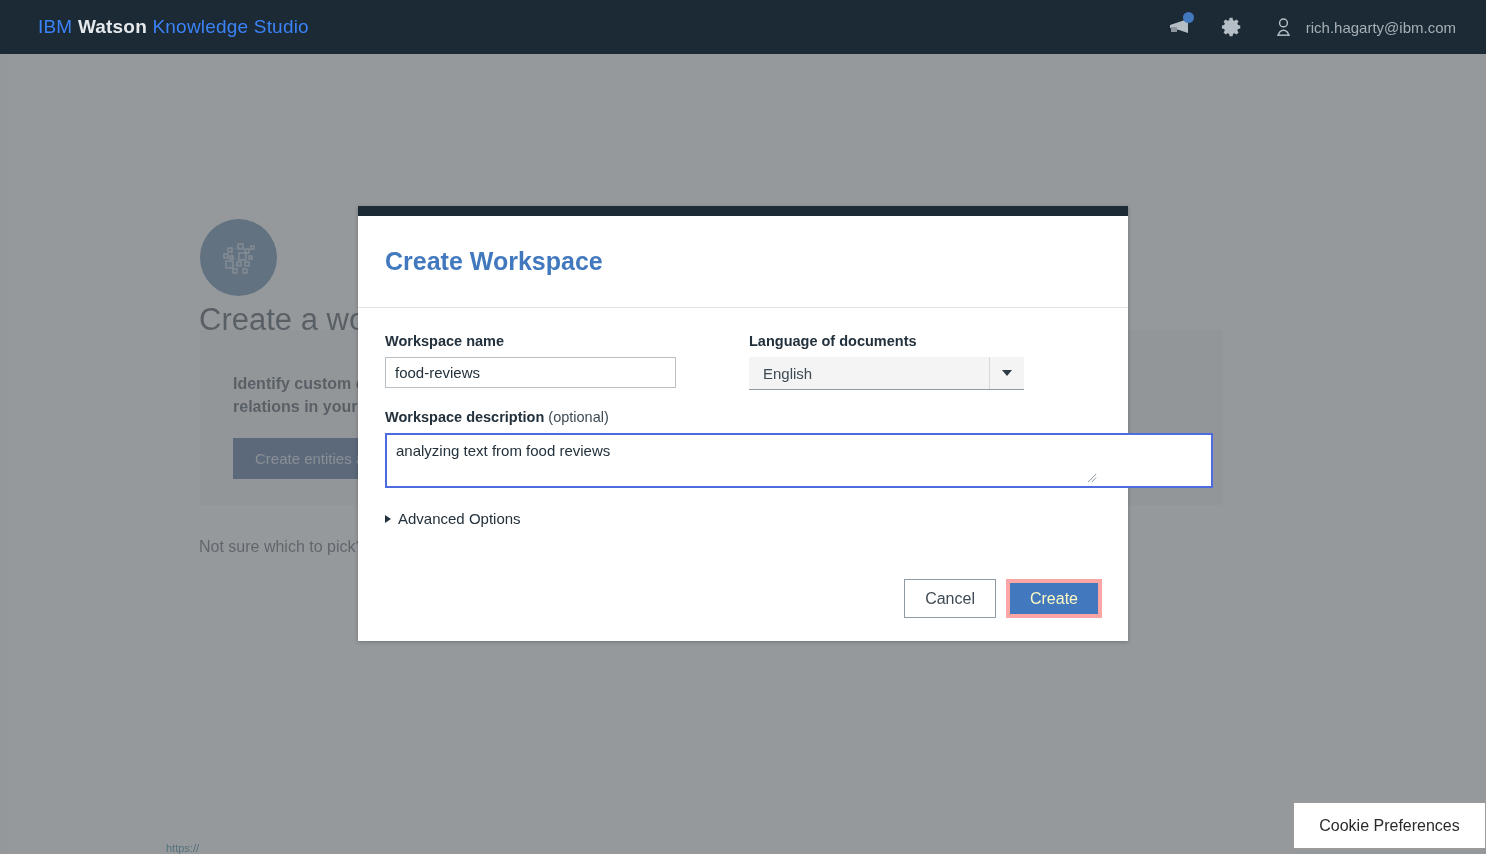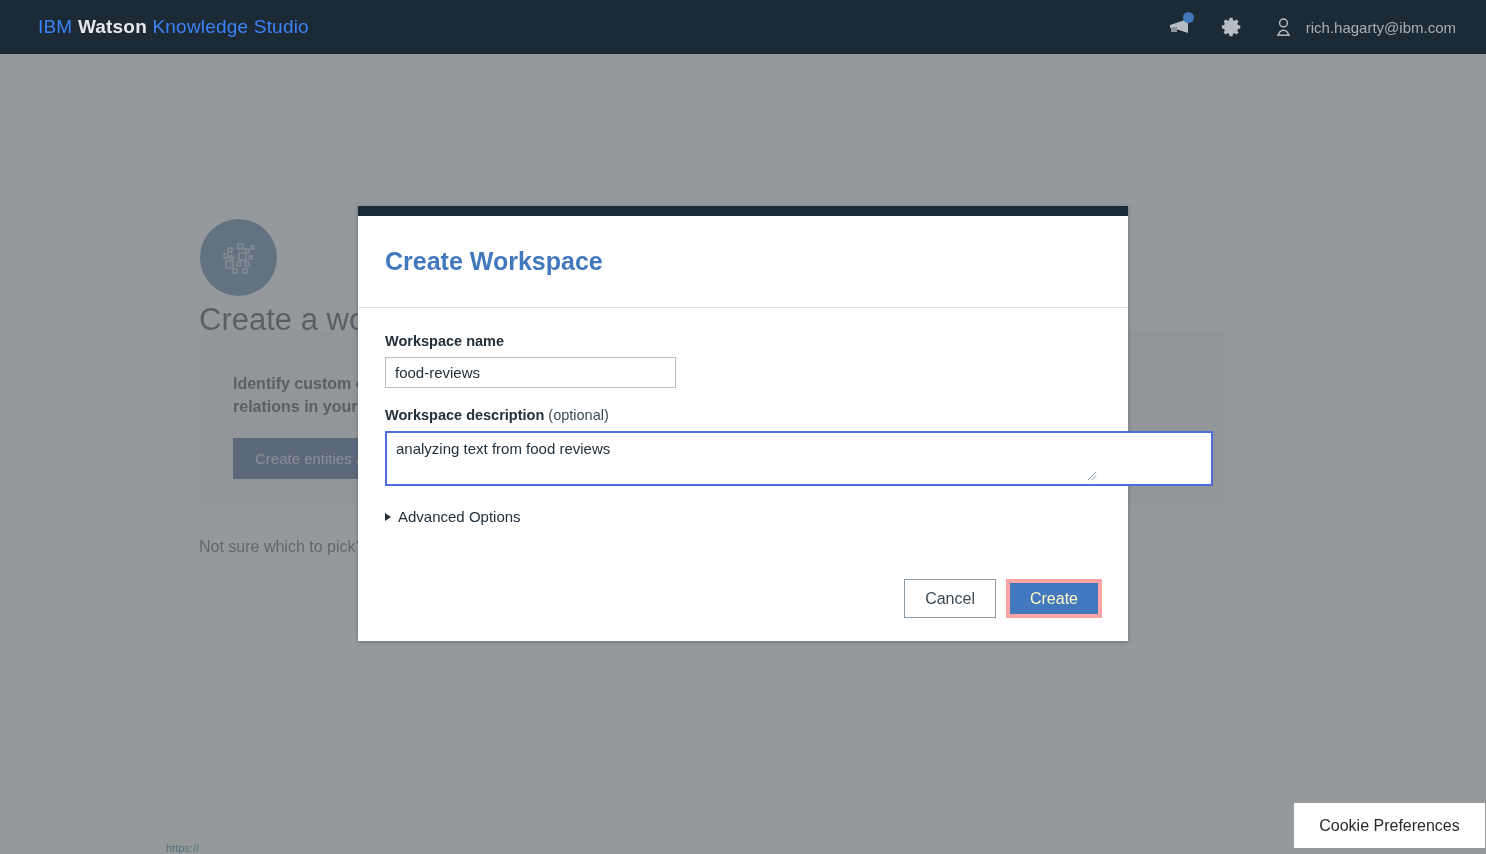--- a/index.html
+++ b/index.html
@@ -299,20 +299,29 @@
     </div>
 
     <div class="modal-body">
 
       <div class="field-row">
         <div>
           <div class="field-label">Workspace name</div>
           <input class="text-input" type="text" value="food-reviews" style="">
         </div>
 
+        <div>
+          <div class="field-label">Language of documents</div>
+          <div class="select-wrap">
+            <div class="select-value">English</div>
+            <div class="select-arrow">
+              <span class="caret"></span>
+            </div>
+          </div>
+        </div>
       </div>
 
       <div class="desc-block">
         <div class="field-label">
           <span>Workspace description</span>
           <span class="optional">(optional)</span>
         </div>
         <textarea class="textarea" placeholder="Workspace description" style="">analyzing text from food reviews</textarea>
         <svg class="resize-grip" viewBox="0 0 10 10">
           <path d="M0 9 L9 0 M4 9 L9 4" stroke="#7b8892" stroke-width="1" fill="none"></path>

